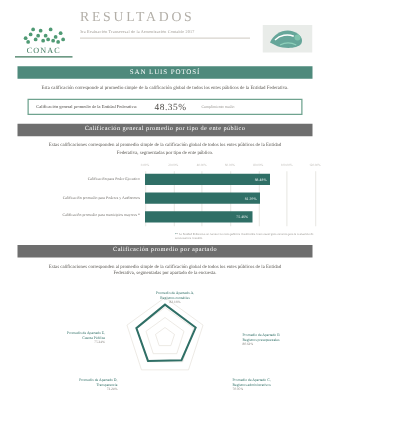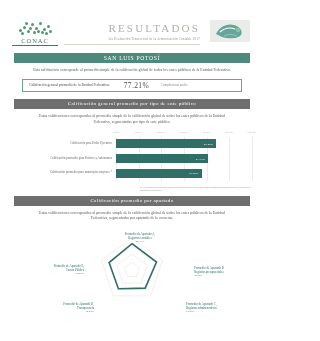--- a/index.html
+++ b/index.html
@@ -18,21 +18,21 @@
   .logo-dots i {
     position: absolute; width: 3.2px; height: 3.2px; border-radius: 50%;
     background: #4f9a74;
   }
   .logo-word {
     font-size: 6.5px; letter-spacing: 0.9px; color: #3f7a5e;
     font-family: "Liberation Serif", serif; margin-top: 1px;
   }
   .logo-rule { height: 1px; background: #3f7a5e; margin-top: 0.5px; }
 
-  .title-block { position: absolute; left: 64px; top: 22px; width: 136px; text-align: right; }
+  .title-block { position: absolute; left: 64px; top: 8px; width: 136px; text-align: left; }
   .res-title {
     font-size: 11px; letter-spacing: 2.2px; color: #b3afa8;
     font-family: "Liberation Serif", serif;
   }
   .res-sub {
     font-size: 3.3px; color: #9a958e; margin-top: 2.5px; letter-spacing: 0.15px;
     line-height: 1.3;
   }
   .title-rule { height: 1px; background: #d8d4cd; margin-top: 3px; }
 
@@ -173,21 +173,21 @@
   </div>
 
   <div class="state-banner">
     <span>SAN LUIS POTOSÍ</span>
   </div>
 
   <div class="sec-desc">Esta calificación corresponde al promedio simple de la calificación global de todos los entes públicos de la Entidad Federativa.</div>
 
   <div class="score-box">
     <span class="score-label">Calificación general promedio de la Entidad Federativa:</span>
-    <span class="score-value">77.21%</span>
+    <span class="score-value">48.35%</span>
     <span class="score-note">Cumplimiento medio</span>
   </div>
 
   <div class="sec-bar">
     <span>Calificación general promedio por tipo de ente público</span>
   </div>
   <div class="sec-desc">Estas calificaciones corresponden al promedio simple de la calificación global de todos los entes públicos de la Entidad Federativa, segmentadas por tipo de ente público.</div>
 
   <div class="barchart">
     <div class="bc-axis" id="bcAxis">

